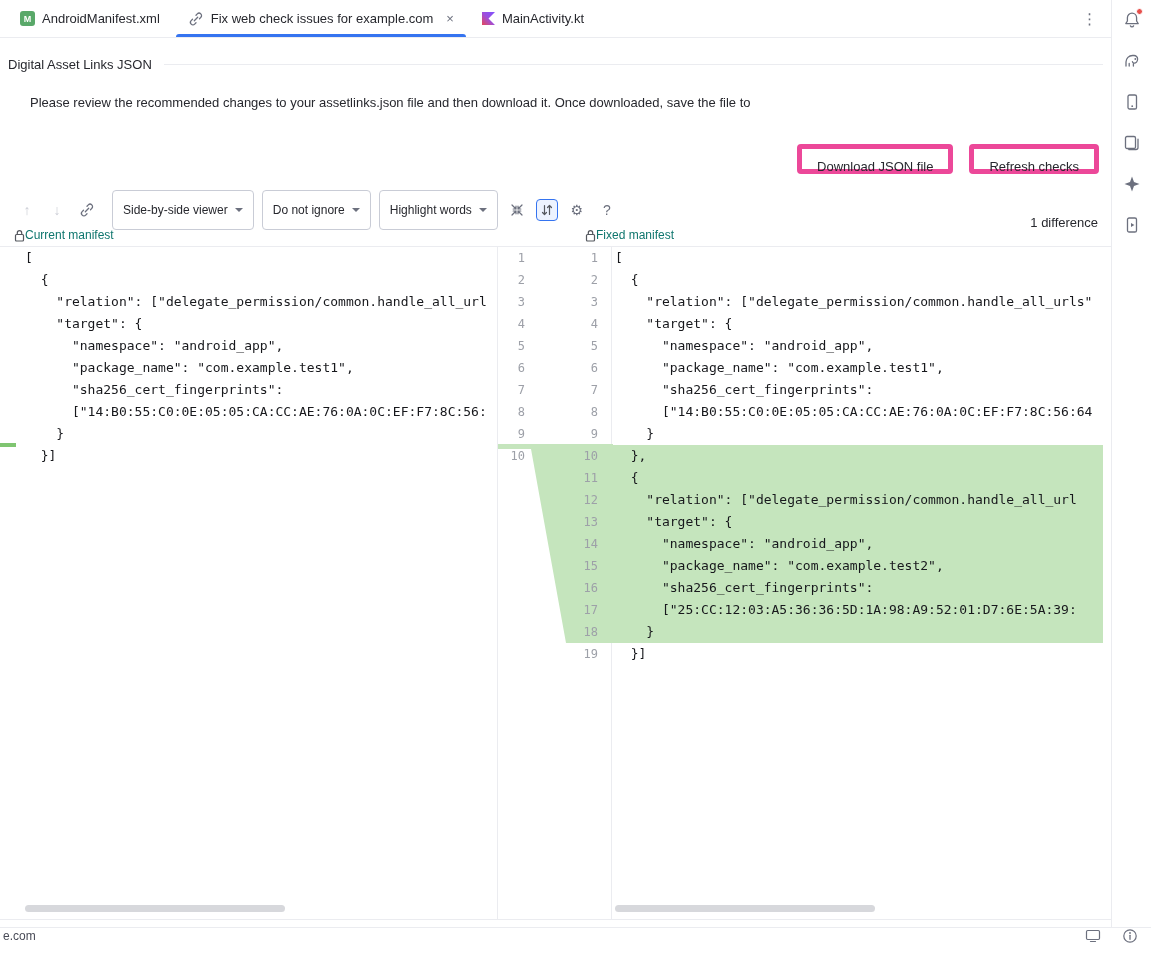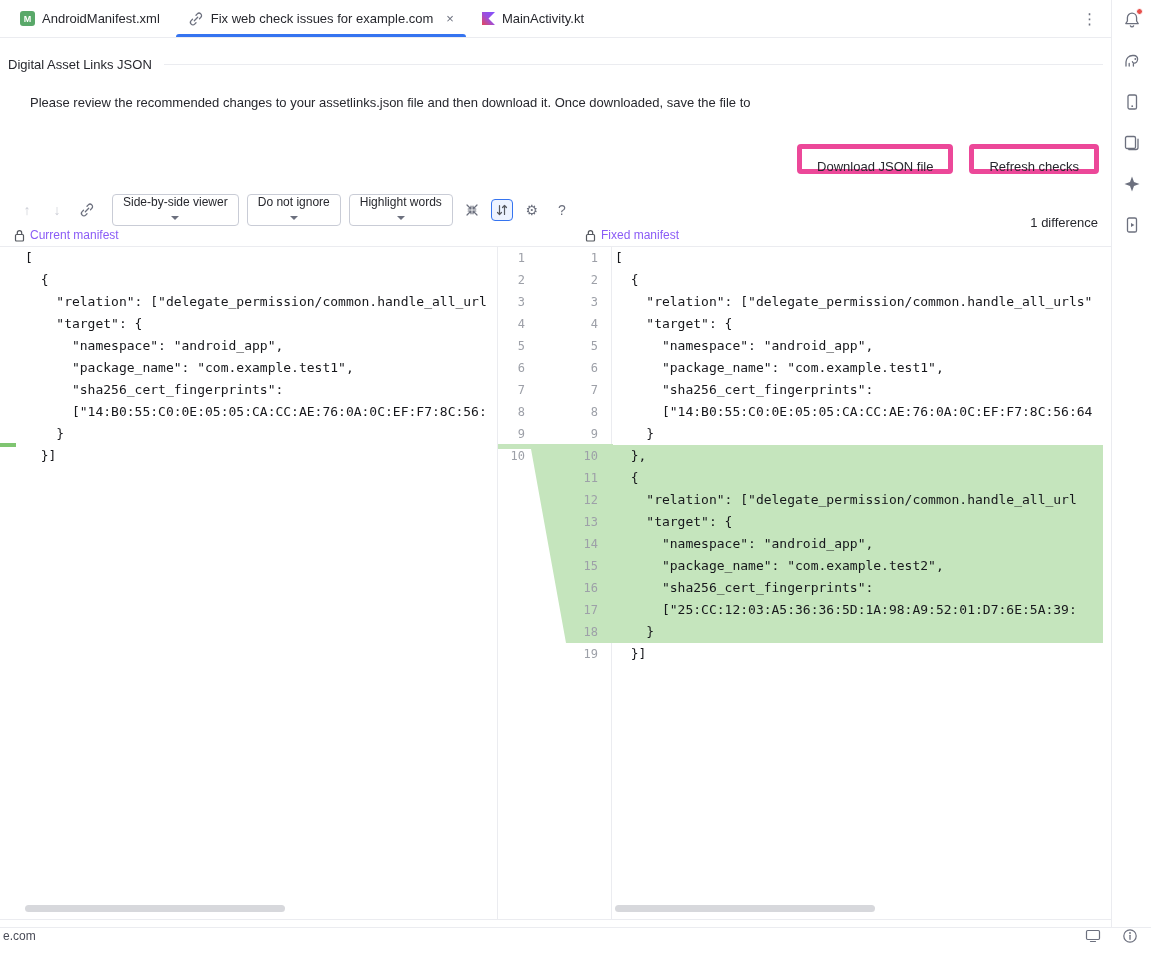--- a/index.html
+++ b/index.html
@@ -31,25 +31,25 @@
   .section-line { flex:1; height:1px; background:#ebecf0; }
   .banner-text { position:absolute; left:30px; top:94px; font-size:13px; line-height:17px; color:#27282e; }
   .link { color:#3574f0; cursor:pointer; }
   .banner-buttons { position:absolute; top:144px; right:52px; display:flex; gap:16px; }
   .btn { height:28px; padding:10px 15px; border:5px solid #ec4899; border-radius:4px; background:#fff; font-size:13px; color:#27282e; font-family:"Liberation Sans", sans-serif; cursor:pointer; }
   
   .diff-toolbar { position:absolute; left:16px; top:196px; height:28px; display:flex; align-items:center; gap:8px; }
   .tb-icon { width:22px; height:22px; display:flex; align-items:center; justify-content:center; font-size:14px; color:#6c707e; border-radius:4px; }
   .tb-icon.disabled { color:#ccced6; }
   .tb-icon.active-toggle { border:1px solid #3574f0; background:#edf3ff; }
-  .select { display:flex; align-items:center; gap:7px; height:32px; padding:0 10px; border:1px solid #c9ccd6; border-radius:4px; font-size:12px; color:#27282e; cursor:pointer; background:#fff;flex-direction:column; }
+  .select { display:flex; align-items:center; gap:7px; height:40px; padding:0 10px; border:1px solid #c9ccd6; border-radius:4px; font-size:12px; color:#27282e; cursor:pointer; background:#fff; }
   .chev { width:0; height:0; border-left:4px solid transparent; border-right:4px solid transparent; border-top:4px solid #6c707e; }
   .diff-count { position:absolute; right:53px; top:208px; height:28px; display:flex; align-items:center; font-size:13px; color:#27282e; }
   
-  .pane-head { position:absolute; top:226px; height:18px; display:flex; align-items:center; gap:5px; font-size:12px; color:#8b5cf6; }
+  .pane-head { position:absolute; top:226px; height:18px; display:flex; align-items:center; font-size:12px; color:#0f766e; }
   .pane-head.left { left:14px; } .pane-head.right { left:585px; }
   
   .diff-body { position:absolute; left:0; top:246px; width:1111px; height:674px; border-top:1px solid #ebecf0; border-bottom:1px solid #ebecf0; background:#fff; }
   .code { font-family:"DejaVu Sans Mono", monospace; font-size:13px; color:#17181c; white-space:pre; overflow:hidden; }
   .left-code { position:absolute; left:0; top:0; width:497px; height:100%; }
   .right-code { position:absolute; left:612px; top:0; width:491px; height:100%; }
   .code-line { height:22px; line-height:22px; }
   .left-code .code-line { padding-left:25px; }
   .right-code .code-line { padding-left:3px; }
   .code-line.added { background:#c5e5bd; }

